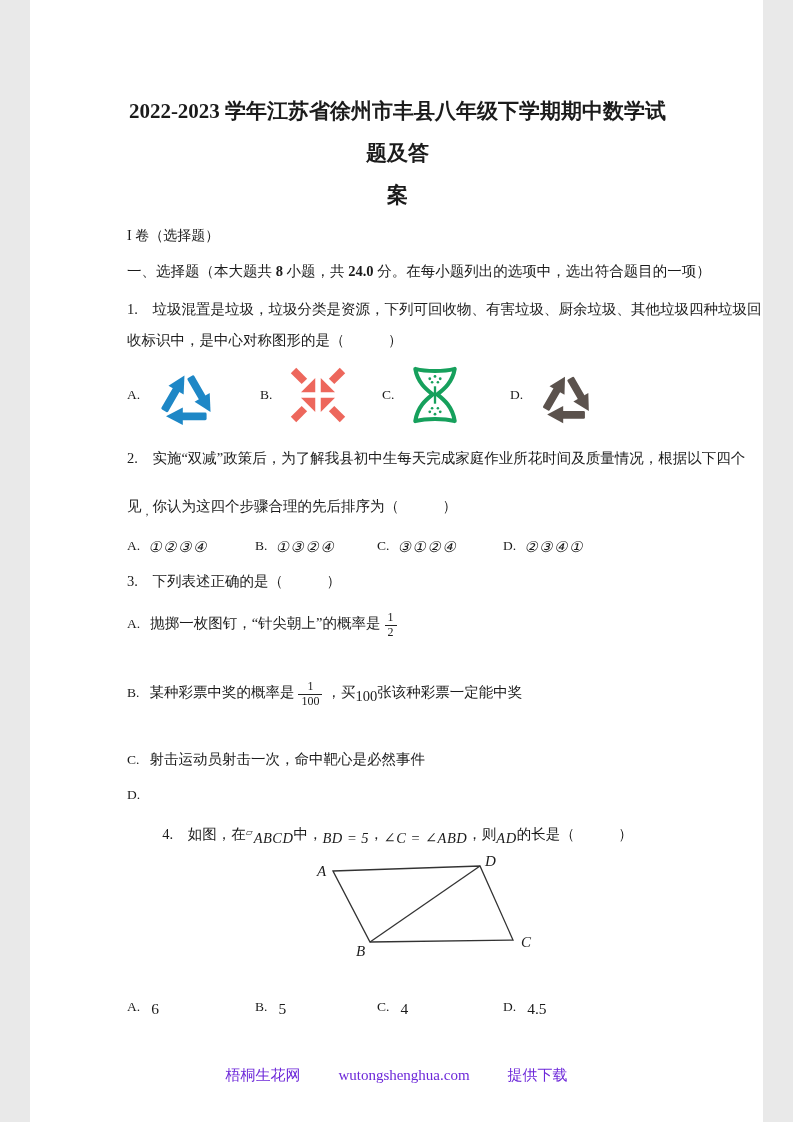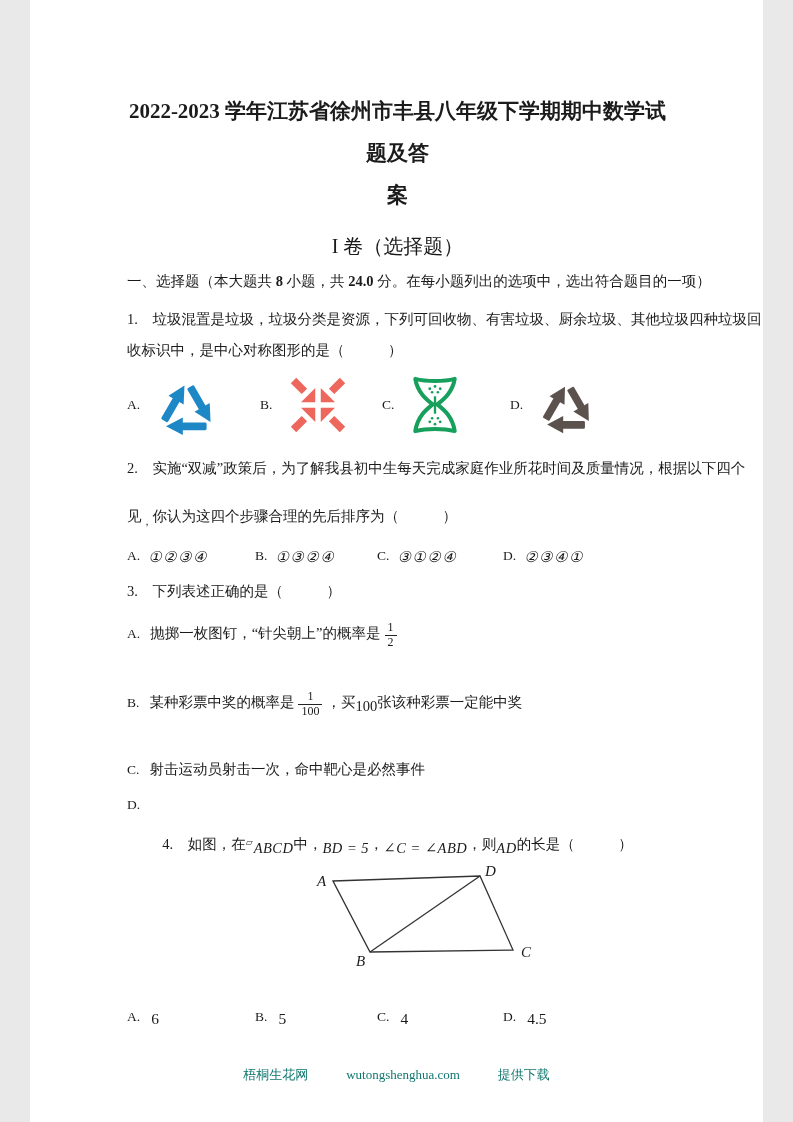--- a/index.html
+++ b/index.html
@@ -9,21 +9,21 @@
     margin:0 auto;
     background:#ffffff;
     font-family:"Liberation Serif","DejaVu Serif",serif;
     color:#1b1b1b;
     font-size:14.5px;
     overflow:hidden;
   }
   .content{padding:90px 95px 0 97px;}
 
   .title{font-size:21px;font-weight:bold;text-align:center;line-height:42px;}
-  .section{text-align:center;font-size:20px;margin-top:20px;line-height:20px;}
+  .section{font-size:14px;margin-top:10px;line-height:20px;}
   .intro{margin-top:14px;line-height:22px;white-space:nowrap;}
 
   .qline{line-height:31px;white-space:nowrap;}
   .q1{margin-top:12px;}
   .q2{margin-top:8px;}
   .q2 .qline{line-height:32px;}
   .q2 .line3{margin-top:16px;}
   .q3stem{margin-top:14px;line-height:20px;}
   .q4stem{margin-top:18px;line-height:22px;text-align:center;}
 
@@ -54,21 +54,21 @@
   .small{font-size:11px;}
   .circ{font-style:italic;position:relative;top:3px;padding:0 1px;}
   .psym{font-size:9px;position:relative;top:-4px;padding-right:1px;}
   .frac{display:inline-block;text-align:center;position:relative;top:8px;font-size:12px;line-height:1.15;margin:0 4px;vertical-align:baseline;}
   .fnum{display:block;padding:0 3px;}
   .fden{display:block;border-top:1px solid #222;padding:0 3px;}
 
   .footer{
     position:absolute;top:1066px;left:0;width:100%;
     display:flex;justify-content:center;gap:38px;
-    font-size:13px;color:#0f766e;line-height:18px;
+    font-size:15px;color:#6d28d9;line-height:18px;
   }
 </style>
 </head>
 <body>
 
 <div class="page">
   <div class="content">
 
     <div class="title">
       <div>2022-2023 学年江苏省徐州市丰县八年级下学期期中数学试题及答</div>

